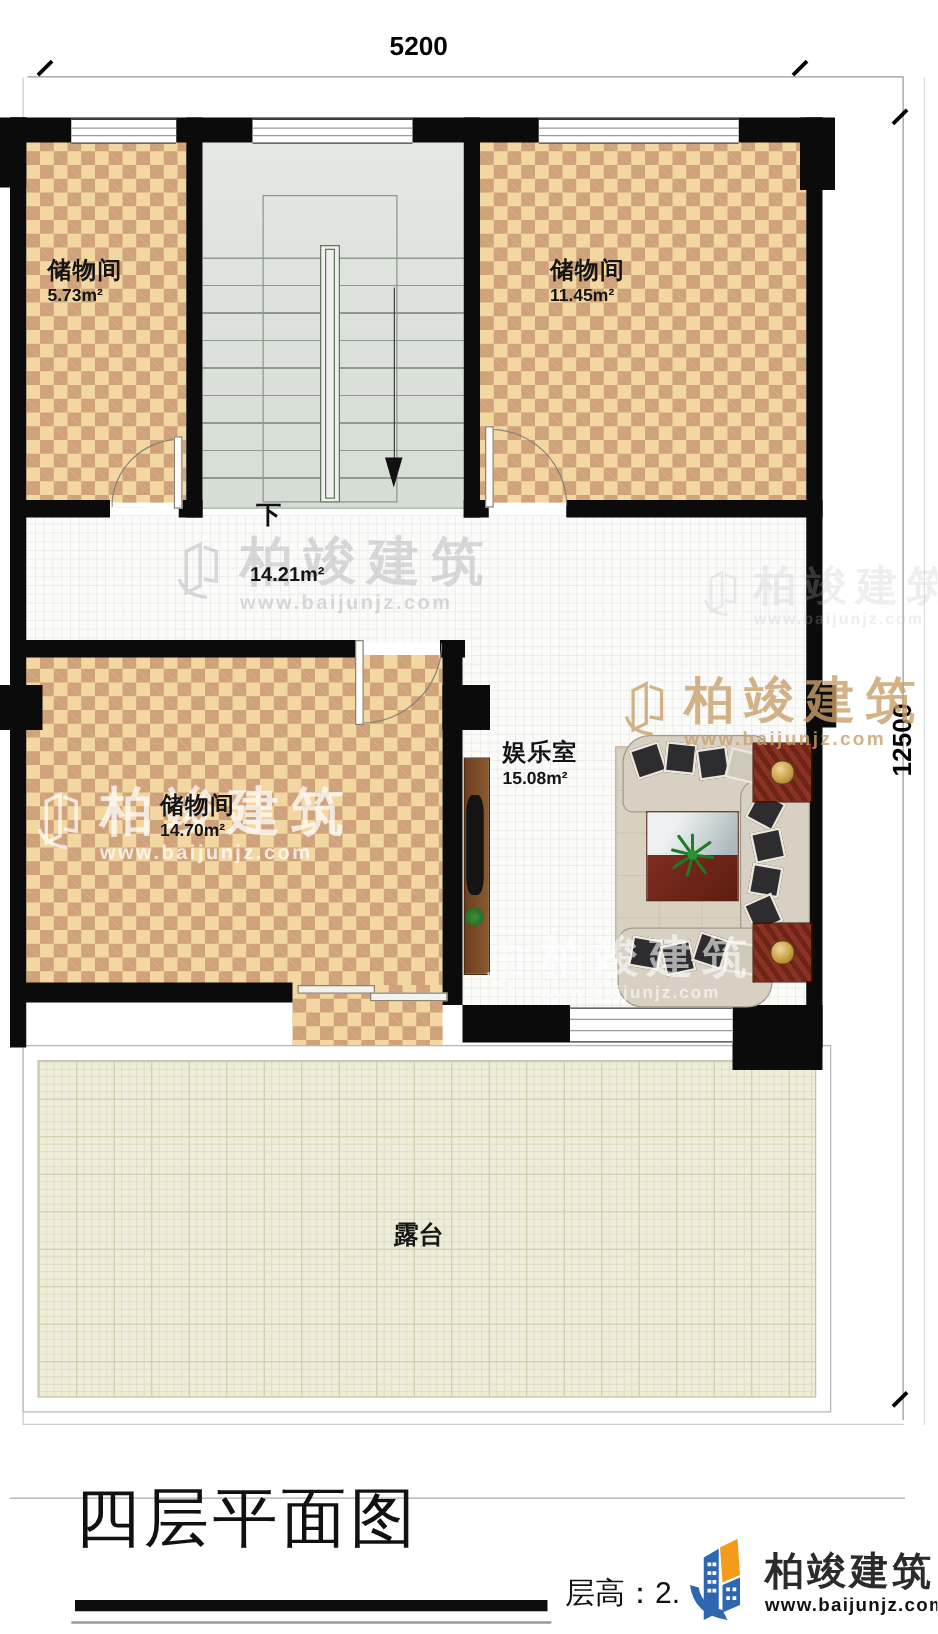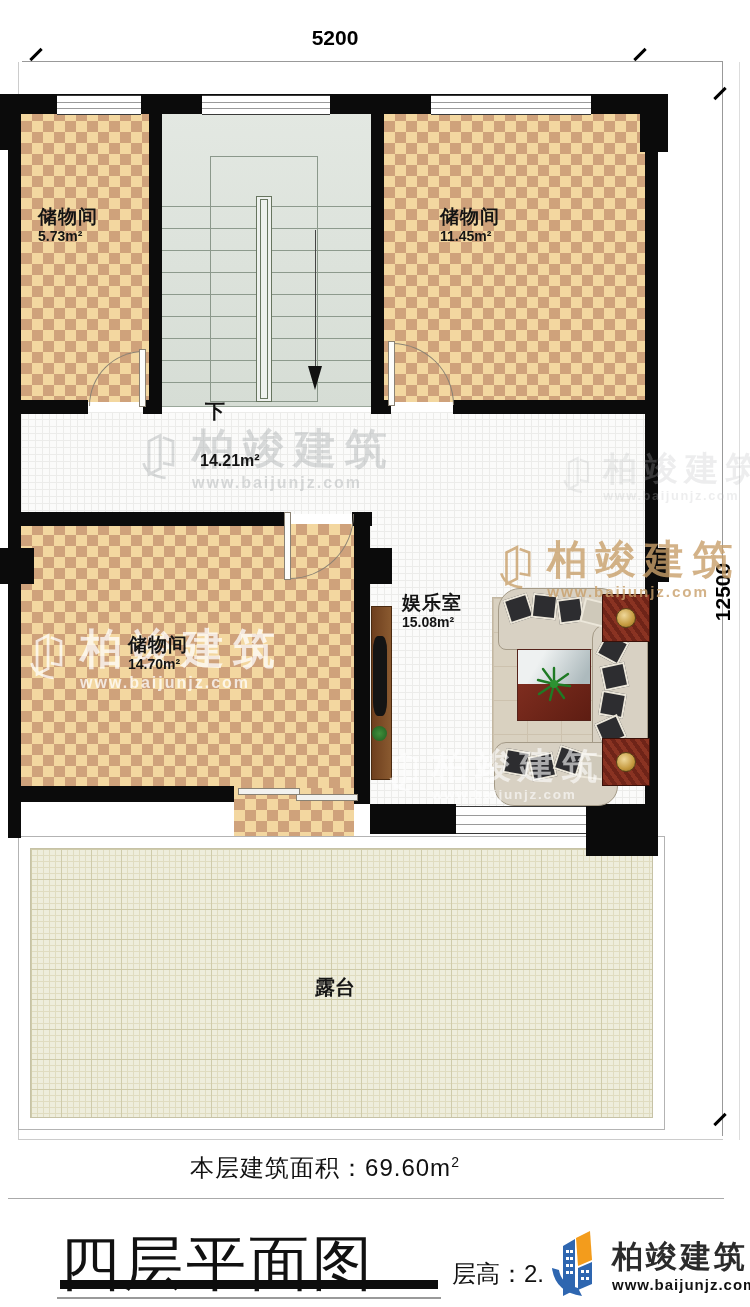--- a/index.html
+++ b/index.html
@@ -250,24 +250,21 @@
     <div class="ar">14.70m²</div>
   </div>
   <div class="room-label" style="left:402px;top:592px;width:100px;">
     <div class="nm">娱乐室</div>
     <div class="ar">15.08m²</div>
   </div>
   <div class="abs" style="left:200px;top:452px;width:100px;font-weight:bold;font-size:16px;color:#141414;">14.21m²</div>
   <div class="abs" style="left:205px;top:398px;font-weight:bold;font-size:20px;color:#111;">下</div>
   <div class="abs" style="left:300px;top:974px;width:70px;text-align:center;font-weight:bold;font-size:20px;color:#161616;">露台</div>
 
-  <div class="footer-text" style="left:95px;top:1152px;width:460px;text-align:center;font-size:24px;letter-spacing:1px;">
-    <span>本层建筑面积：69.60m</span><sup style="font-size:14px;">2</sup>
-  </div>
-  <div class="footer-text" style="left:60px;top:1224px;font-size:60px;letter-spacing:3px;">四层平面图</div>
+  <div class="footer-text" style="left:60px;top:1180px;font-size:52px;letter-spacing:3px;">四层平面图</div>
   <div class="abs" style="left:60px;top:1280px;width:378px;height:9px;background:#0d0d0d;"></div>
   <div class="abs" style="left:57px;top:1297px;width:384px;height:2px;background:#999;"></div>
   <div class="footer-text" style="left:452px;top:1258px;font-size:24px;">层高：2.</div>
 
   <svg viewBox="0 0 64 76" style="position:absolute;left:545px;top:1226px;width:64px;height:76px;">
     <path d="M31 12 L45 5 L47 34 L33 40 Z" fill="#f39c1c"></path>
     <path d="M18 20 L30 13 L30 64 L18 70 Z" fill="#2e66b0"></path>
     <path d="M33 42 L47 36 L47 58 L33 64 Z" fill="#2e66b0"></path>
     <path d="M7 42 Q10 66 37 70 L33 62 Q16 58 14 44 Z" fill="#2e66b0"></path>
     <g fill="#fff">

